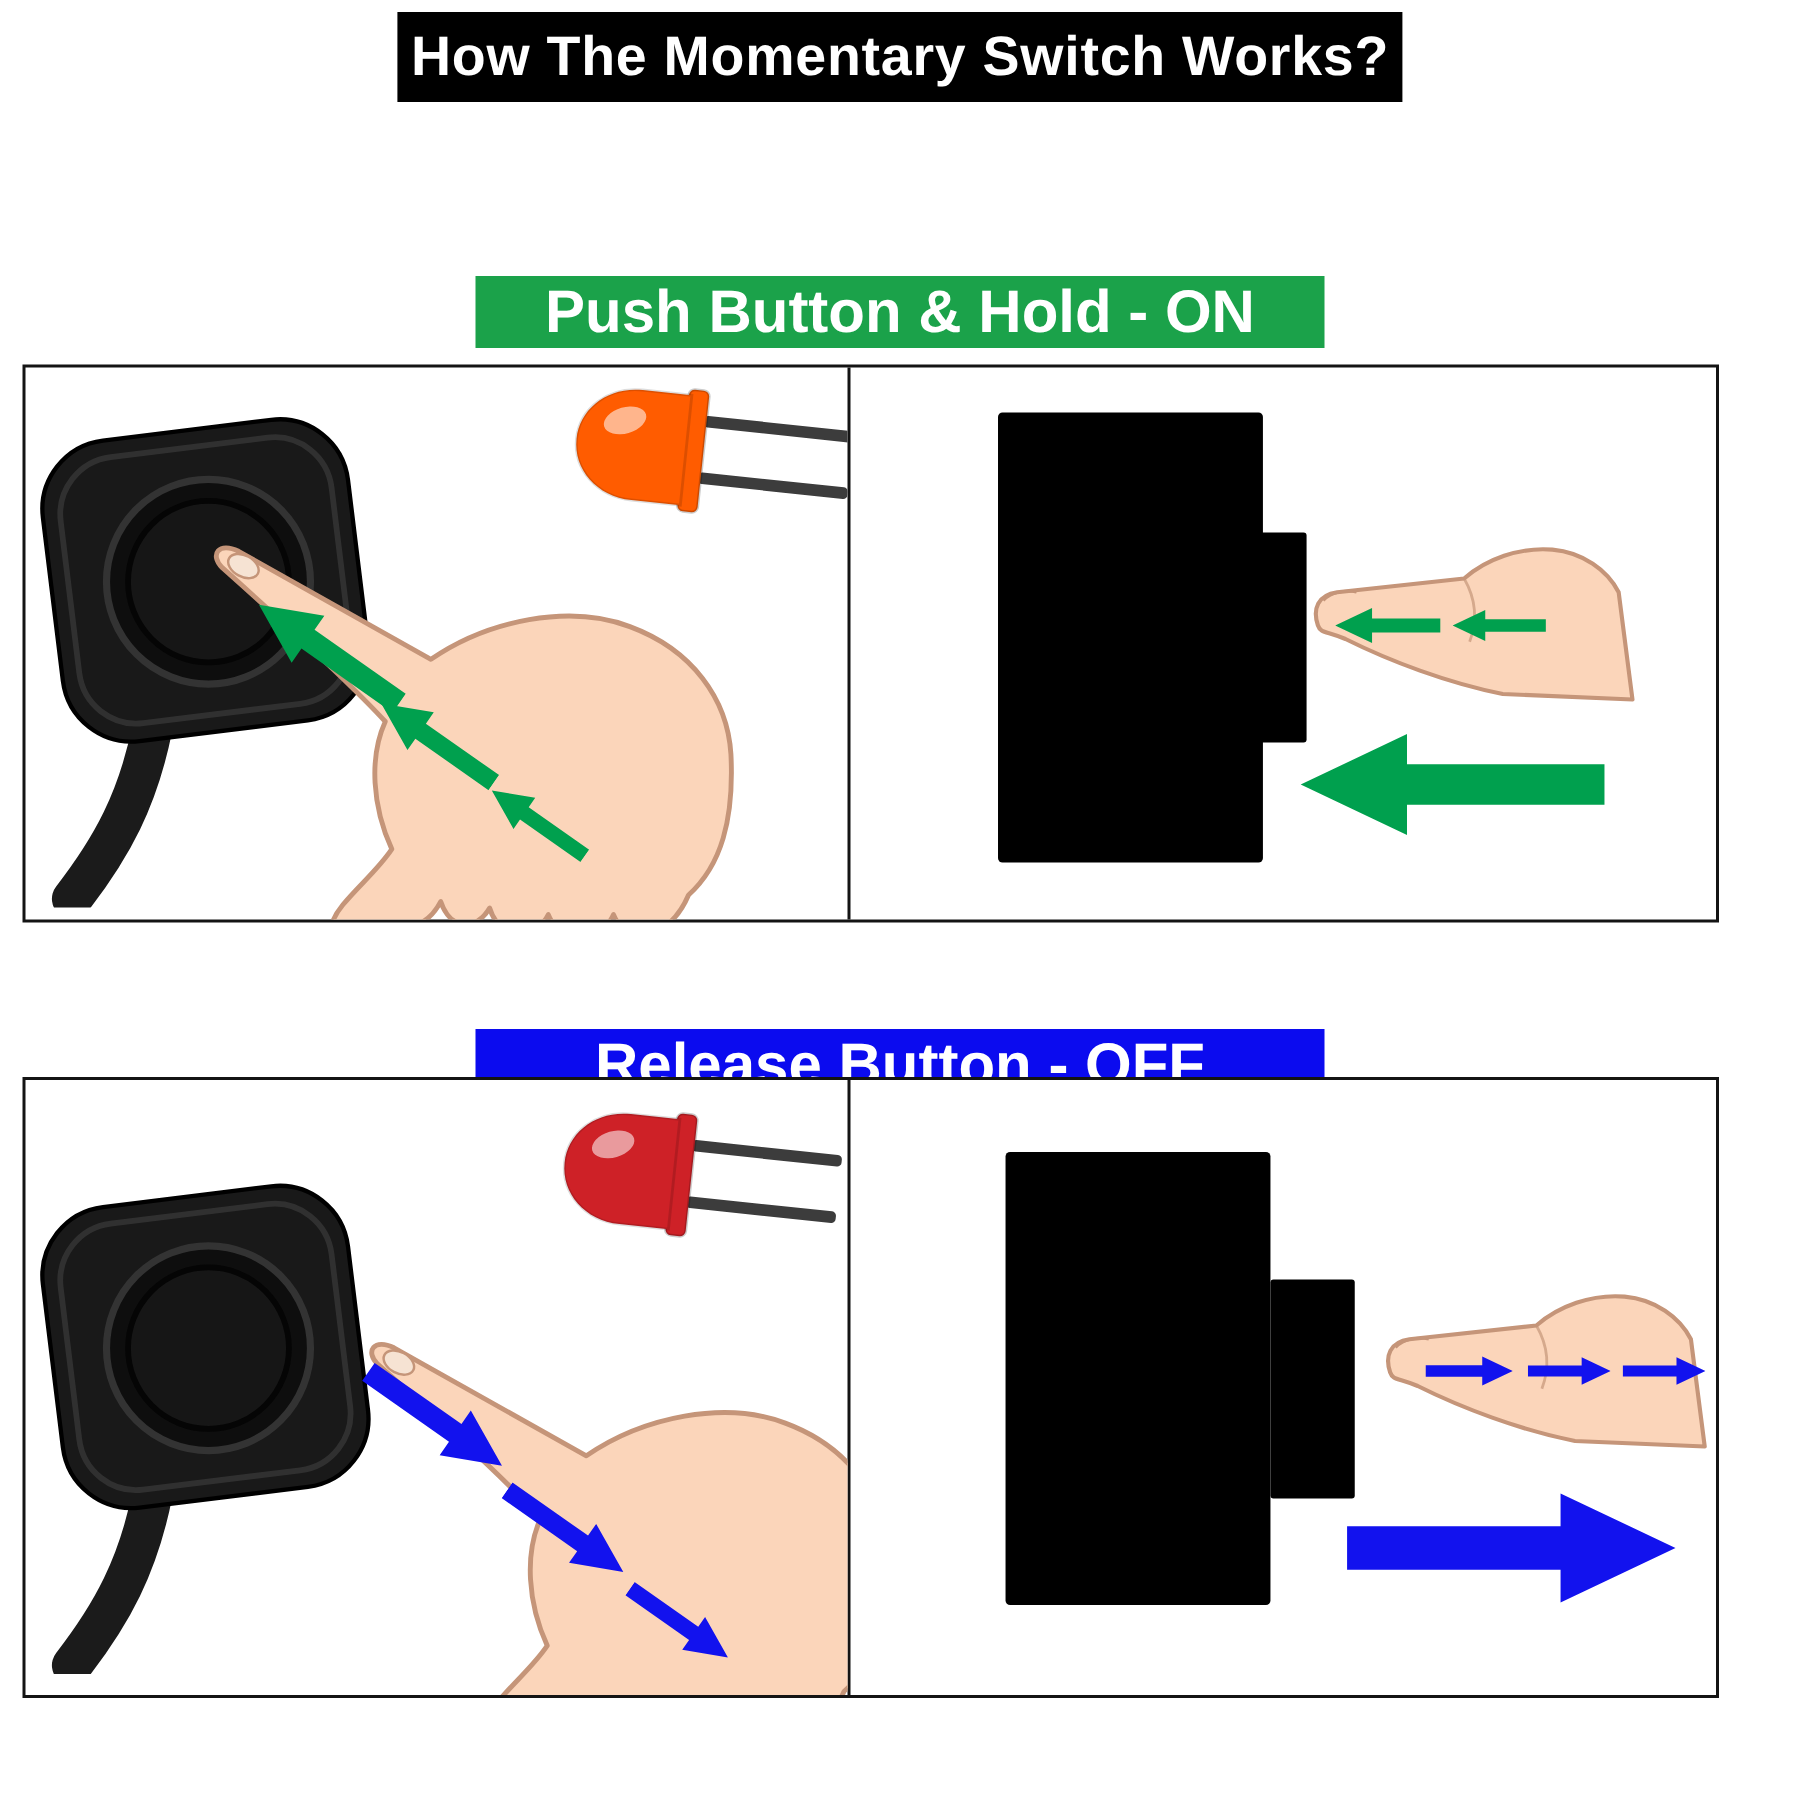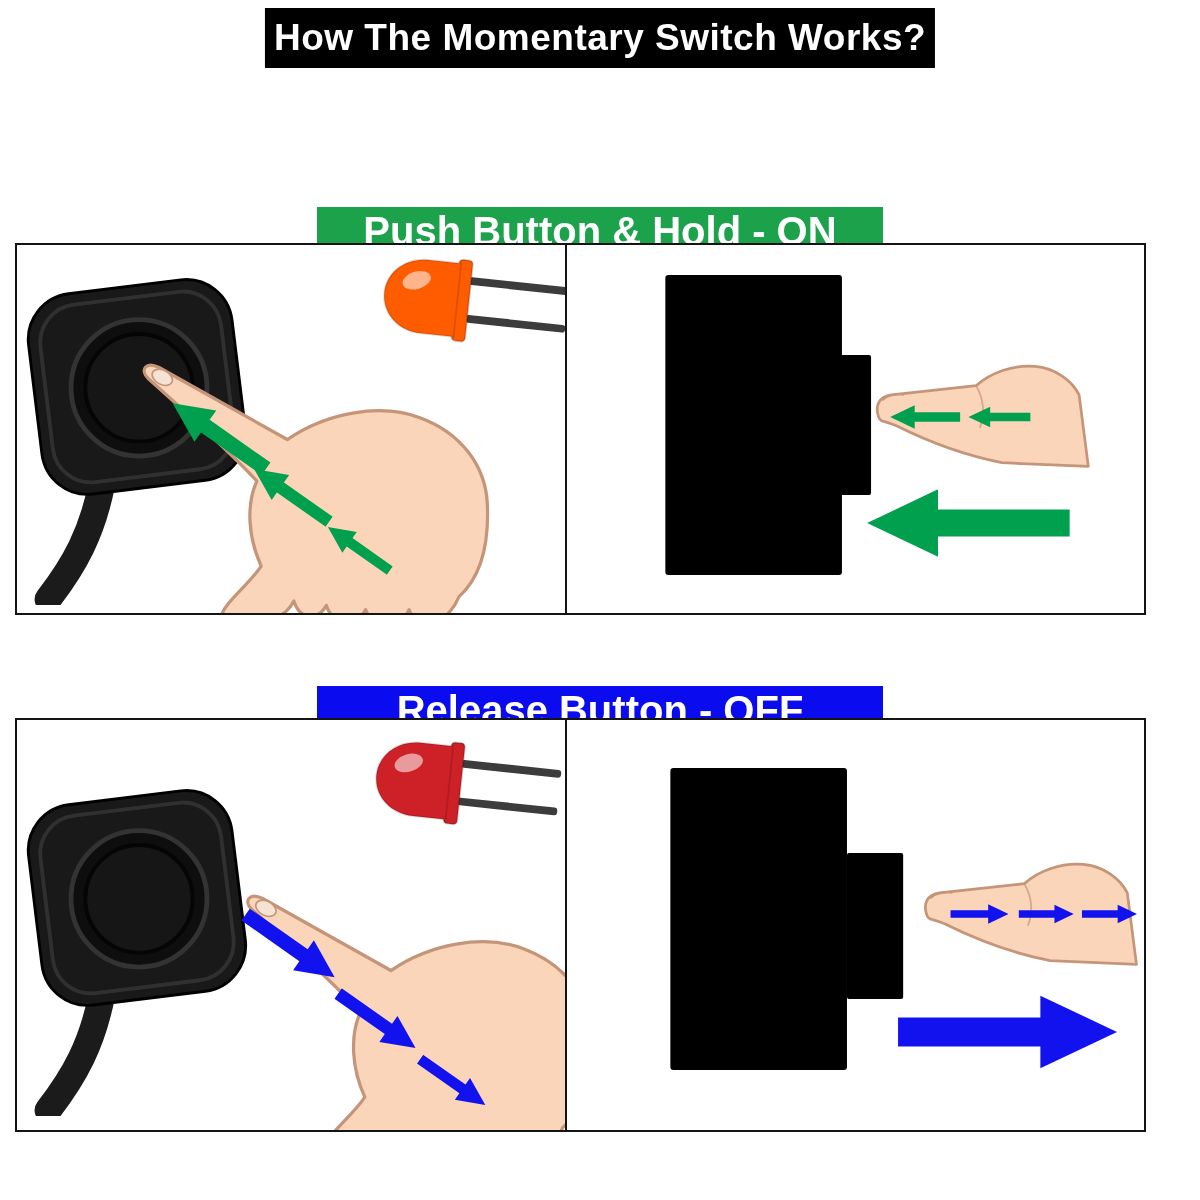--- a/index.html
+++ b/index.html
@@ -13,21 +13,21 @@
     position:absolute; top:8px; left:50%; transform:translateX(-50%);
     padding:9px 9px; font-size:37px; font-weight:bold; white-space:nowrap;
     letter-spacing:0.5px;
   }
   .section-banner {
     position:absolute; left:50%; transform:translateX(-50%);
     width:566px; height:48px;
     display:flex; align-items:center; justify-content:center;
     font-size:40px; font-weight:bold; white-space:nowrap;
   }
-  #banner-on  { top:207px; }
+  #banner-on  { top:184px; }
   #banner-off { top:662px;margin-top:24px; }
   .panel-box {
     position:absolute; left:15px; width:1131px;
     border:2px solid #141414; box-sizing:border-box;
     display:flex; background:#fff;
   }
   #box-on  { top:243px; height:372px; }
   #box-off { top:718px; height:414px; }
   .cell { position:relative; box-sizing:border-box; }
   .cell.left  { width:550px; border-right:2px solid #141414; }

